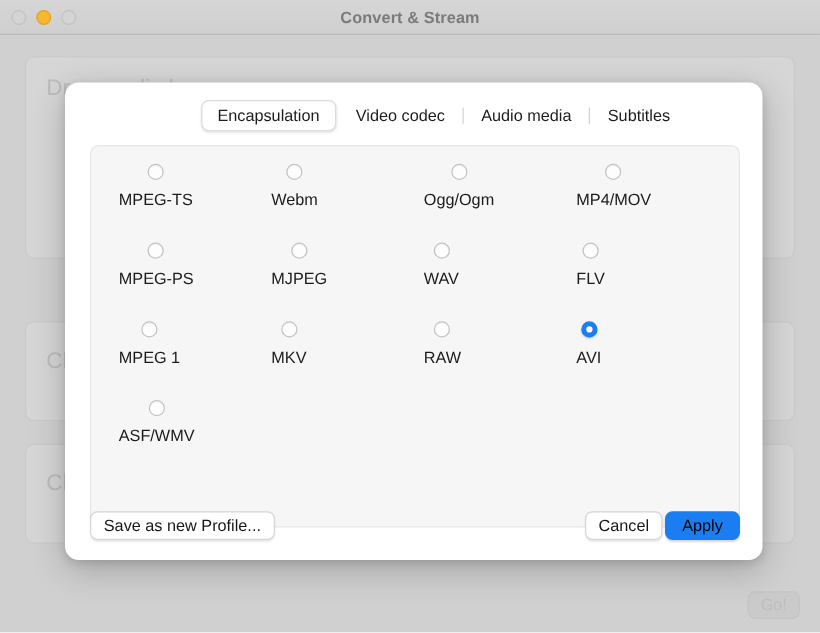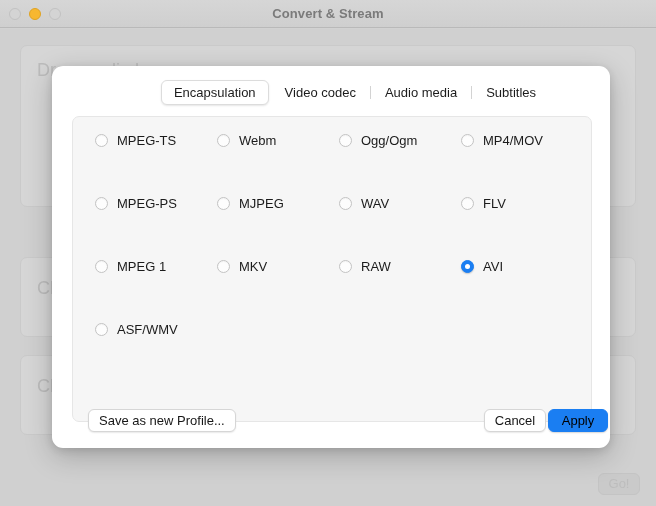--- a/index.html
+++ b/index.html
@@ -172,20 +172,21 @@
     left: 0; top: 0;
     width: 520px;
     height: 306px;
   }
   .radio-item {
     position: absolute;
     display: flex;
     align-items: center;
     gap: 9px;
     height: 18px;
+    flex-direction: column;
   }
   .radio-dot {
     width: 13px; height: 13px;
     border-radius: 50%;
     background: #fdfdfd;
     border: 1px solid #c3c3c3;
     box-shadow: inset 0 1px 1px rgba(0,0,0,0.04);
     flex: 0 0 auto;
     position: relative;
   }
@@ -210,21 +211,20 @@
     line-height: 13px;
   }
 
   
   .footer {
     position: absolute;
     left: 0;
     top: 343px;
     width: 558px;
     height: 28px;
-    margin-left: 16px;
   }
   .btn {
     position: absolute;
     height: 23px;
     border-radius: 6px;
     font-size: 13px;
     line-height: 21px;
     text-align: center;
     white-space: nowrap;
     background: #ffffff;

